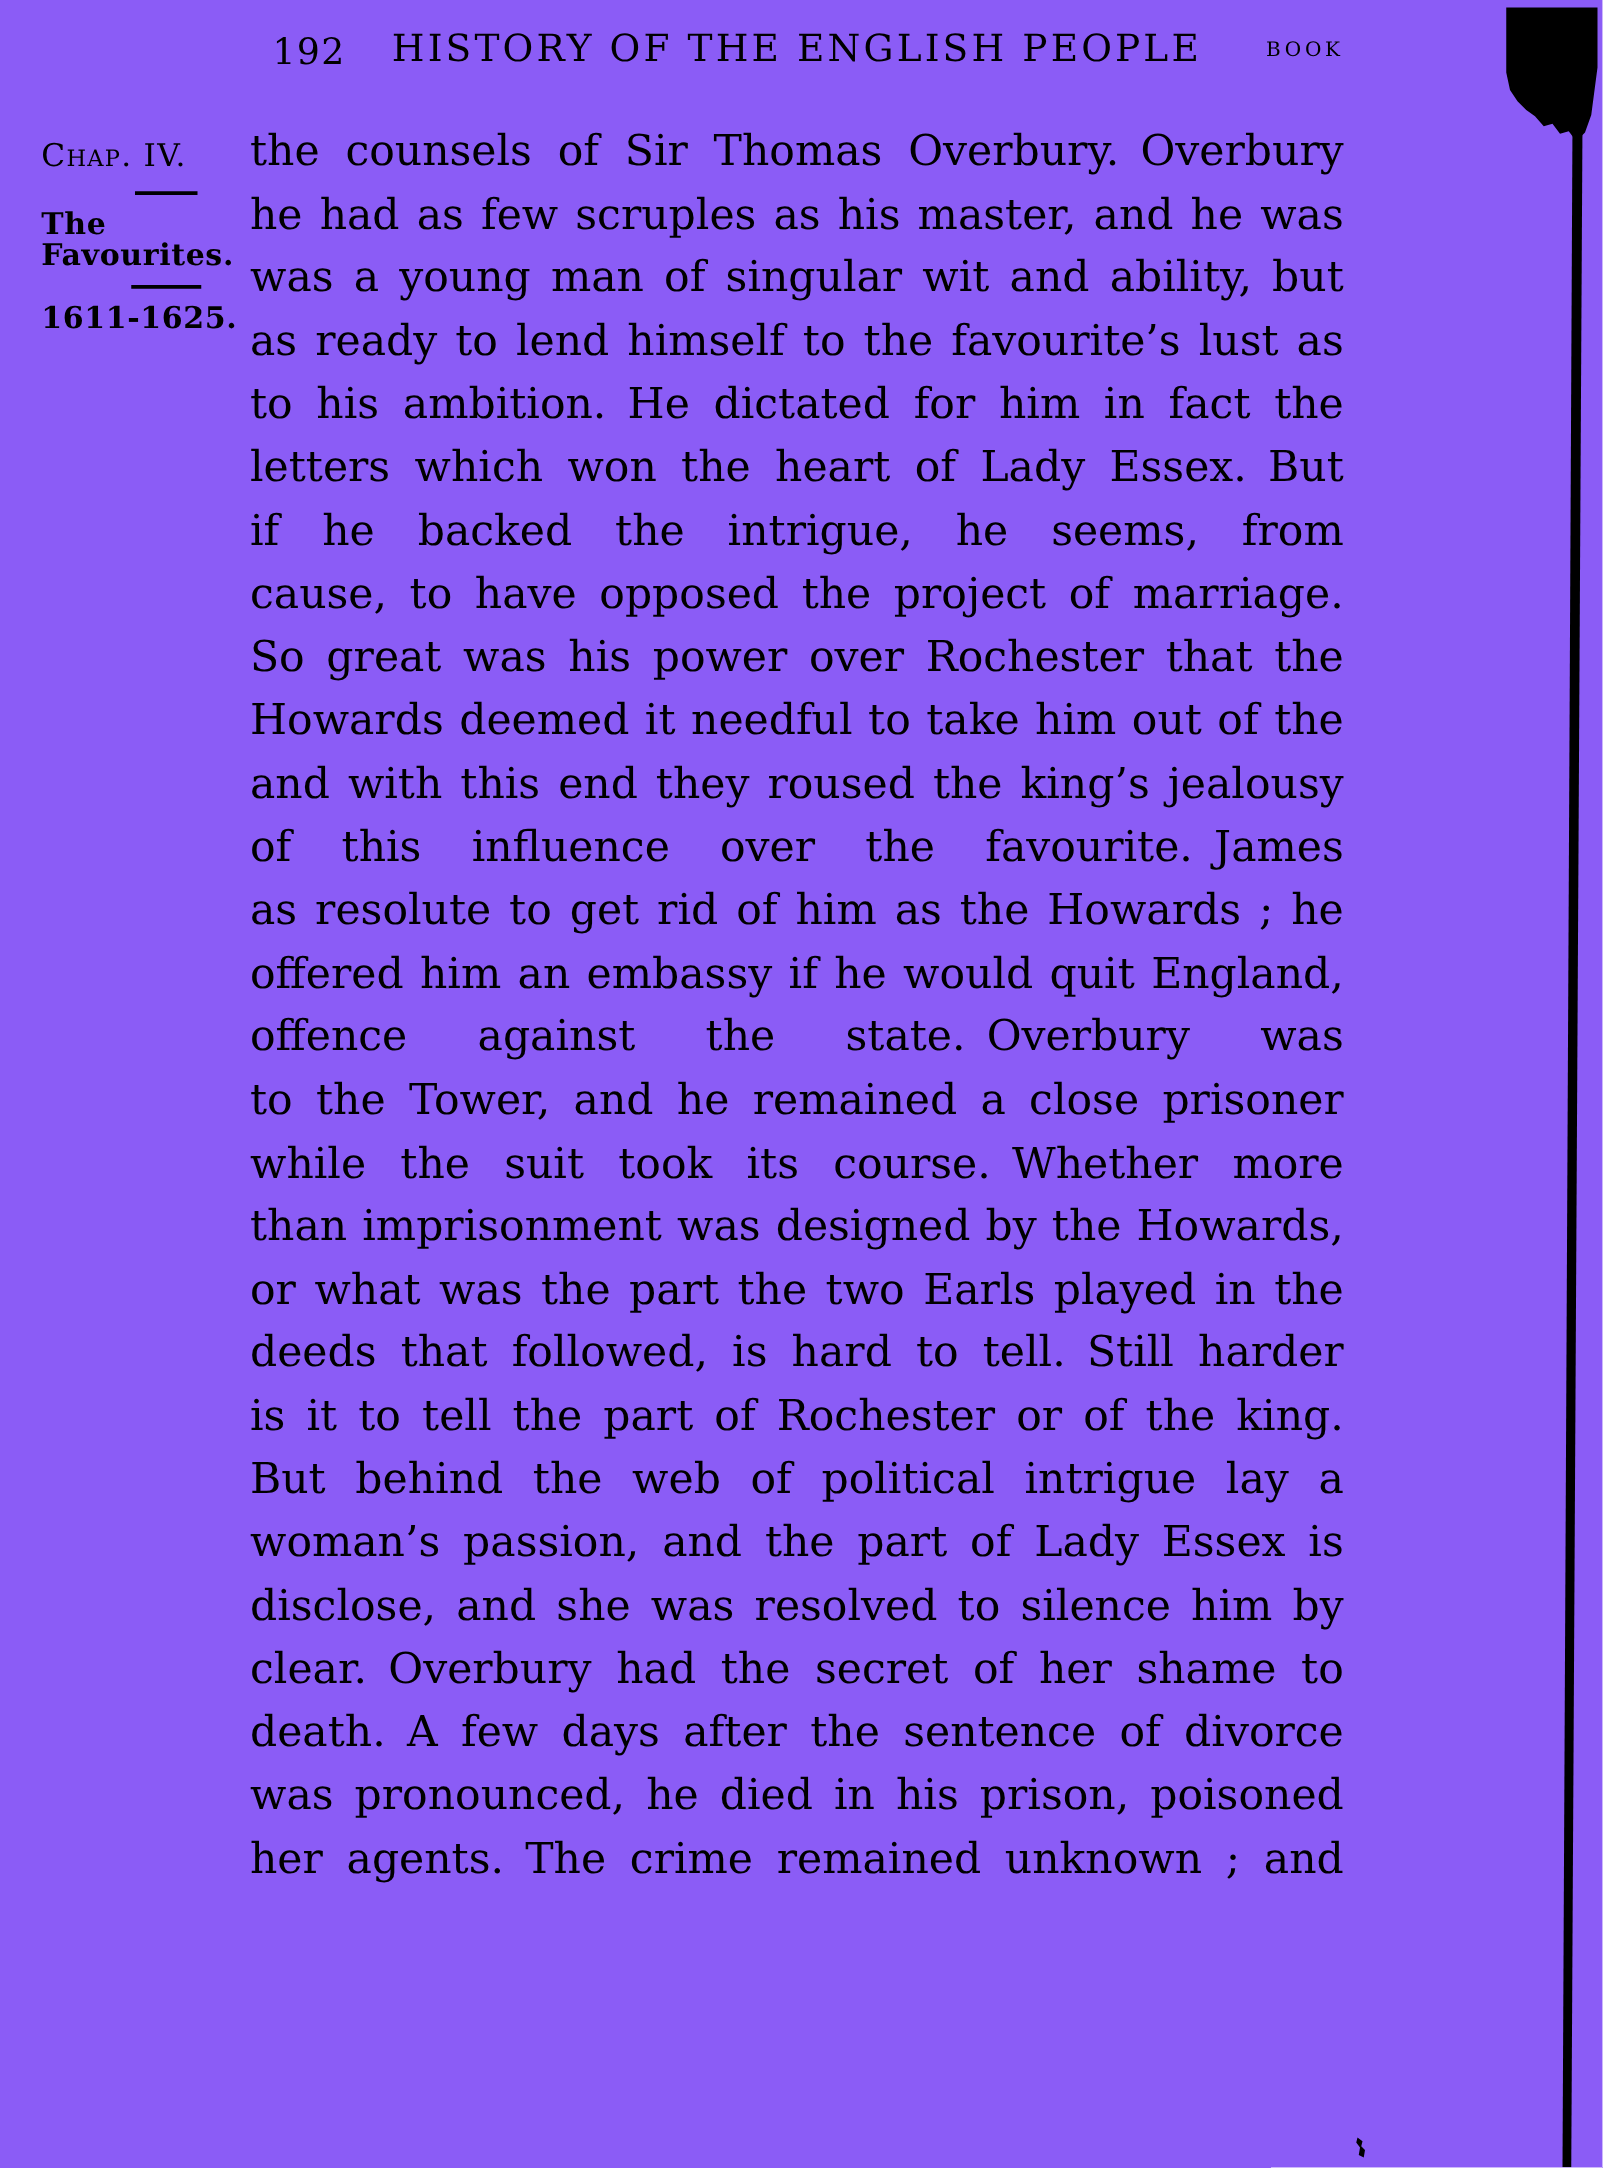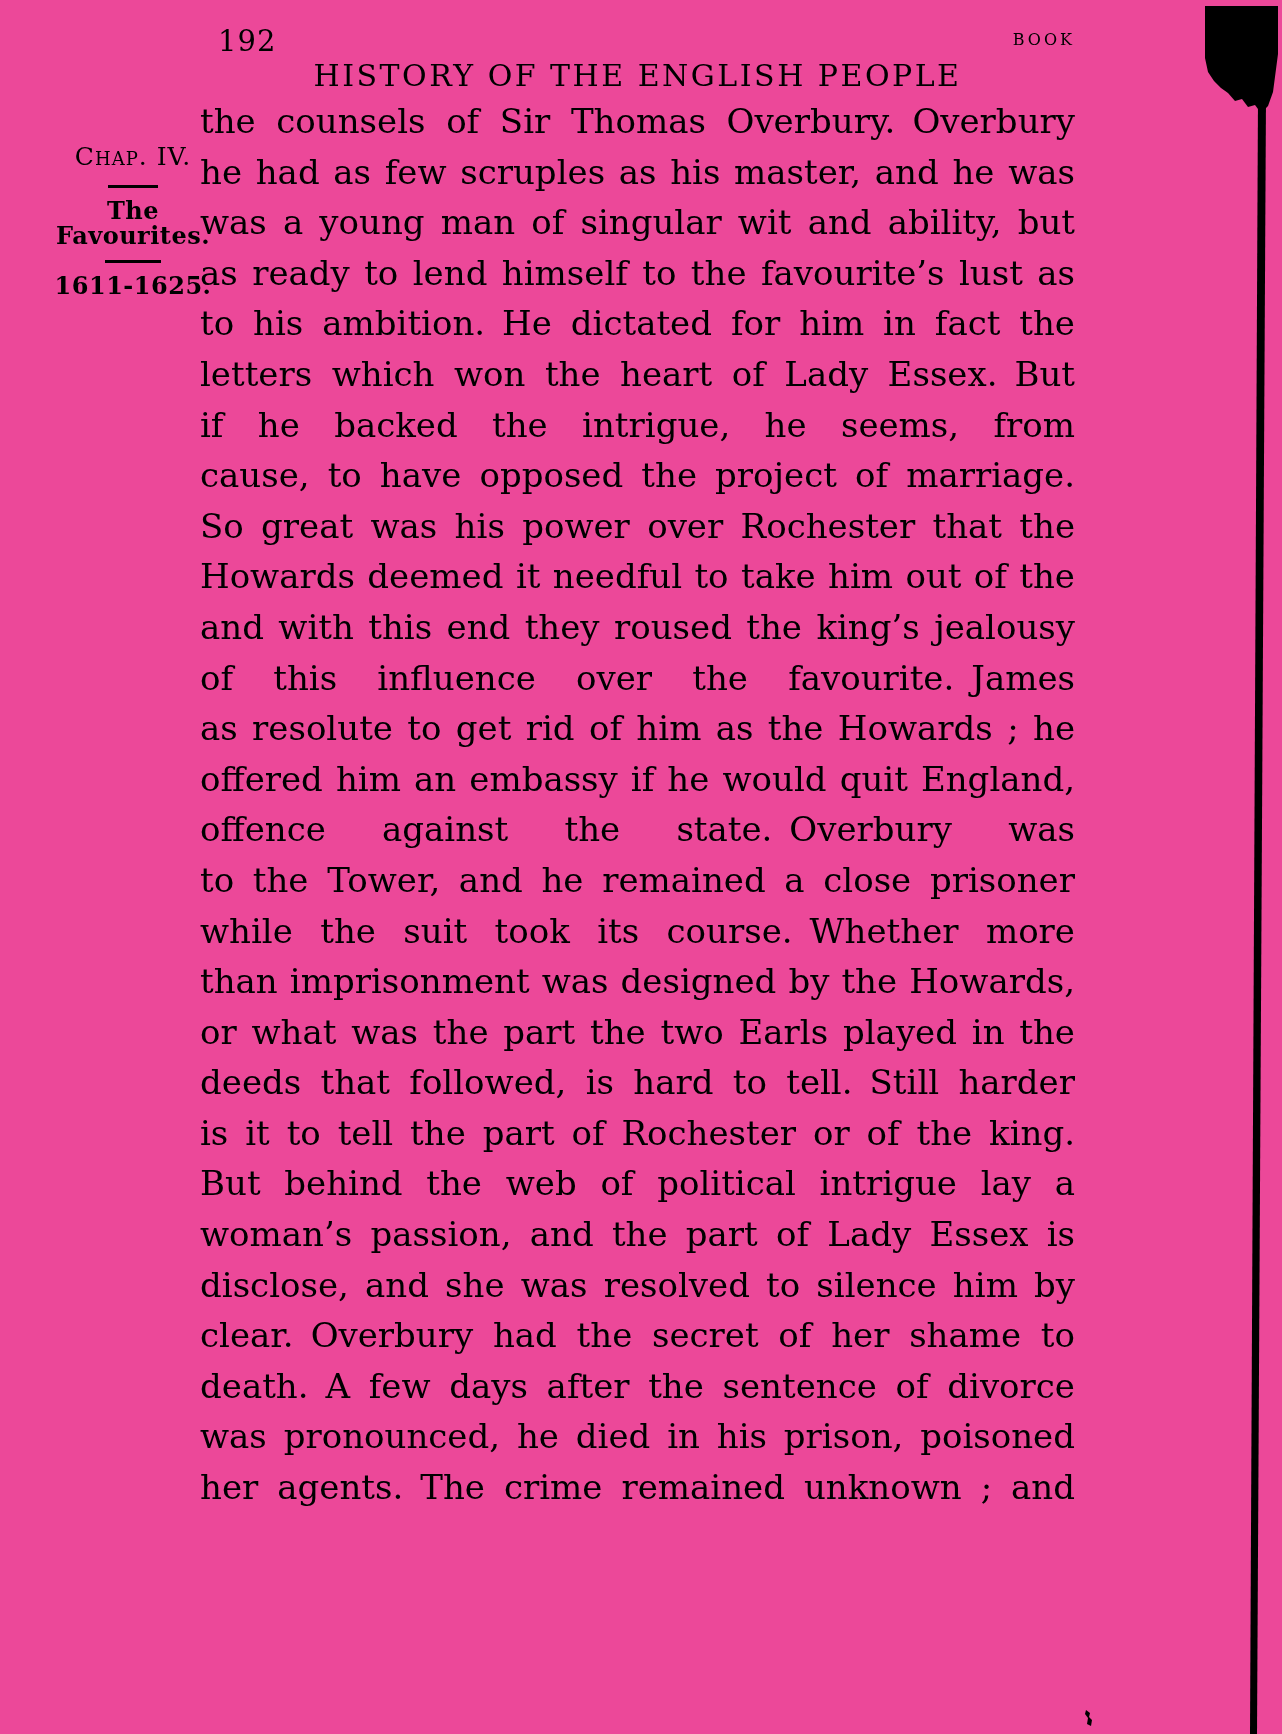--- a/index.html
+++ b/index.html
@@ -4,21 +4,21 @@
 <style>
   html, body {
     margin: 0;
     padding: 0;
     background: #ffffff;
   }
   .page {
     position: relative;
     width: 1282px;
     height: 1734px;
-    background: #ec4899;
+    background: #8b5cf6;
     color: #000000;
     font-family: "DejaVu Serif", "Liberation Serif", serif;
     overflow: hidden;
   }
 
   
   .page-number {
     position: absolute;
     left: 218px;
     top: 24px;
@@ -27,38 +27,35 @@
   }
   .running-title {
     position: absolute;
     left: 200px;
     top: 22px;
     width: 875px;
     text-align: center;
     font-size: 30px;
     letter-spacing: 2.5px;
     white-space: nowrap;
-    margin-top: 36px;
   }
   .book-label {
     position: absolute;
     right: 207px;
     top: 30px;
     font-size: 16px;
     letter-spacing: 3px;
   }
 
   
   .sidenotes {
     position: absolute;
     left: 33px;
     top: 110px;
     width: 200px;
-    text-align: center;
-    margin-top: 32px;
   }
   .sidenote-chapter {
     font-size: 25px;
     font-variant: small-caps;
     letter-spacing: 1px;
   }
   .sidenote-rule {
     width: 50px;
     height: 0;
     border-top: 3px solid #000;

